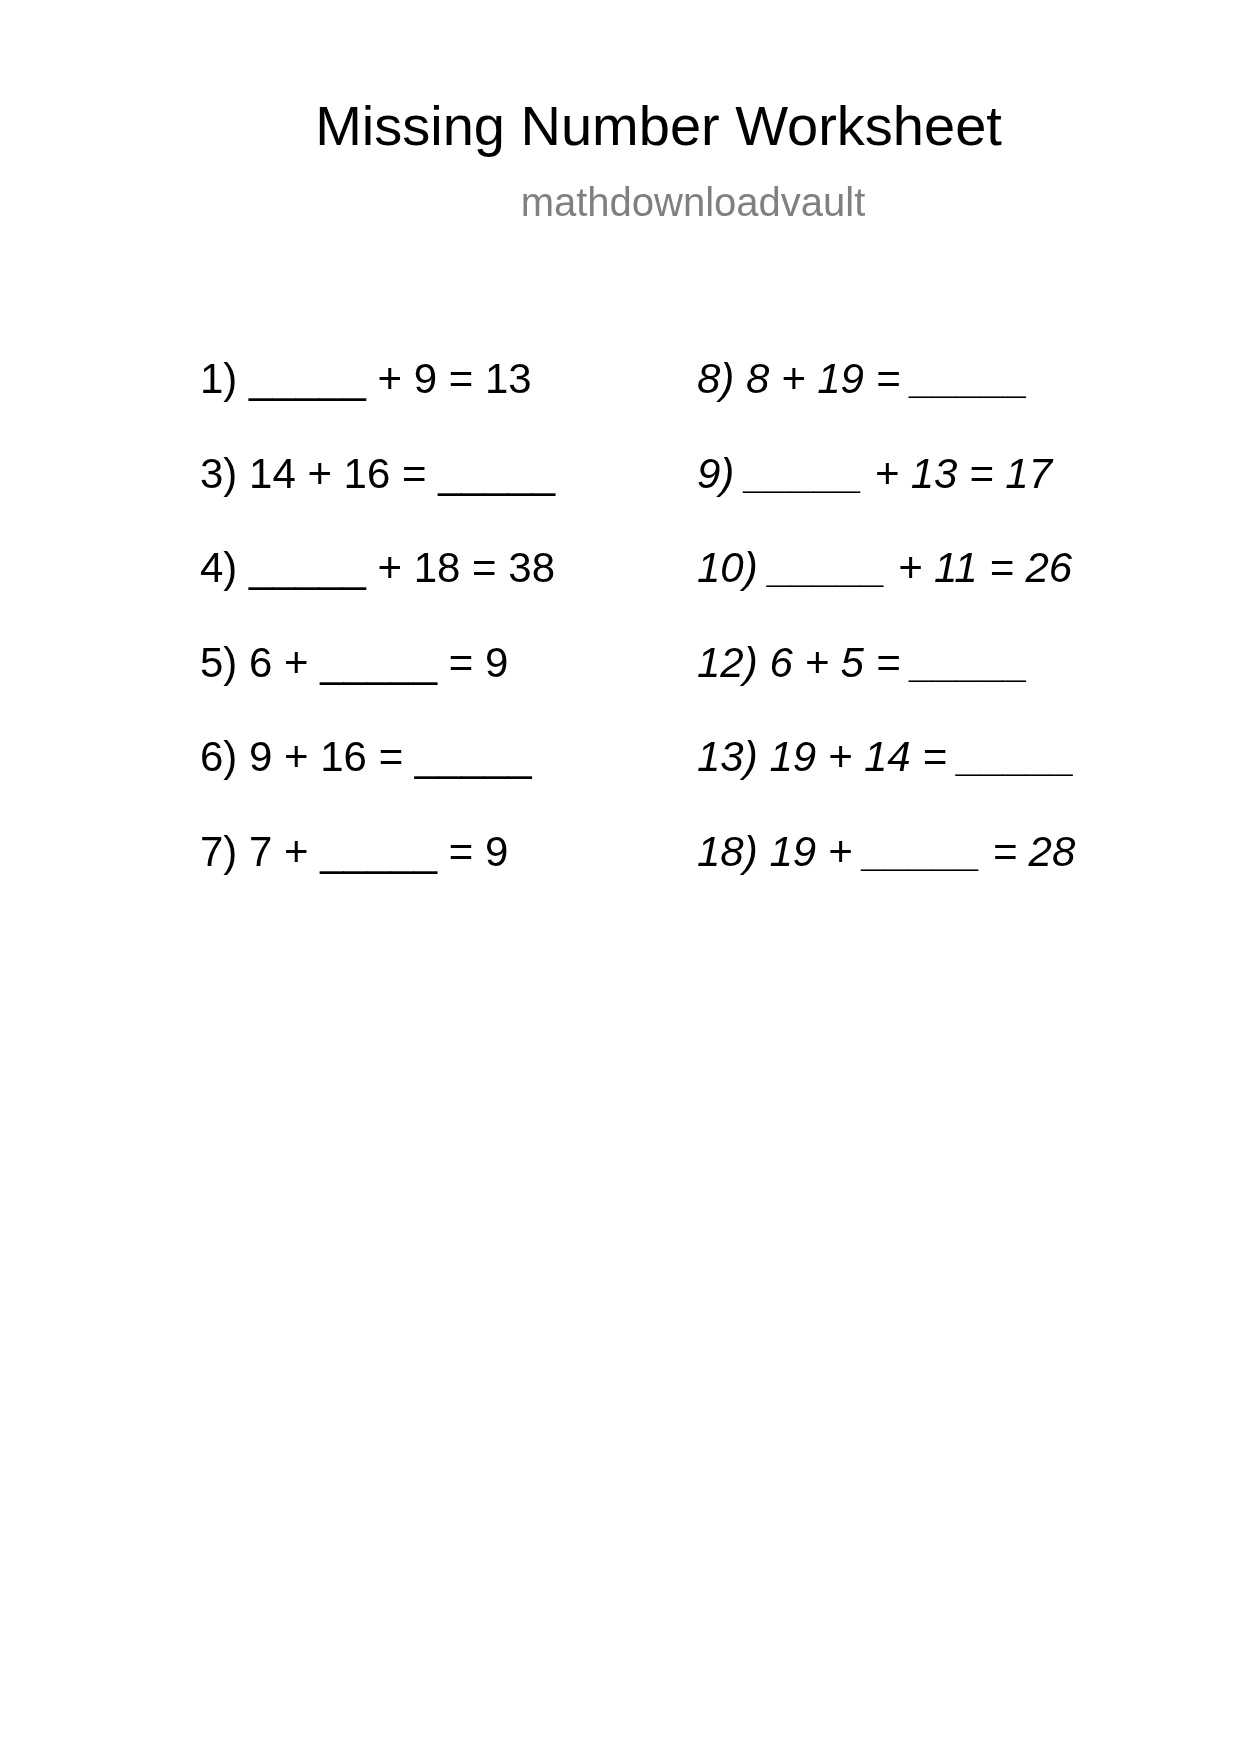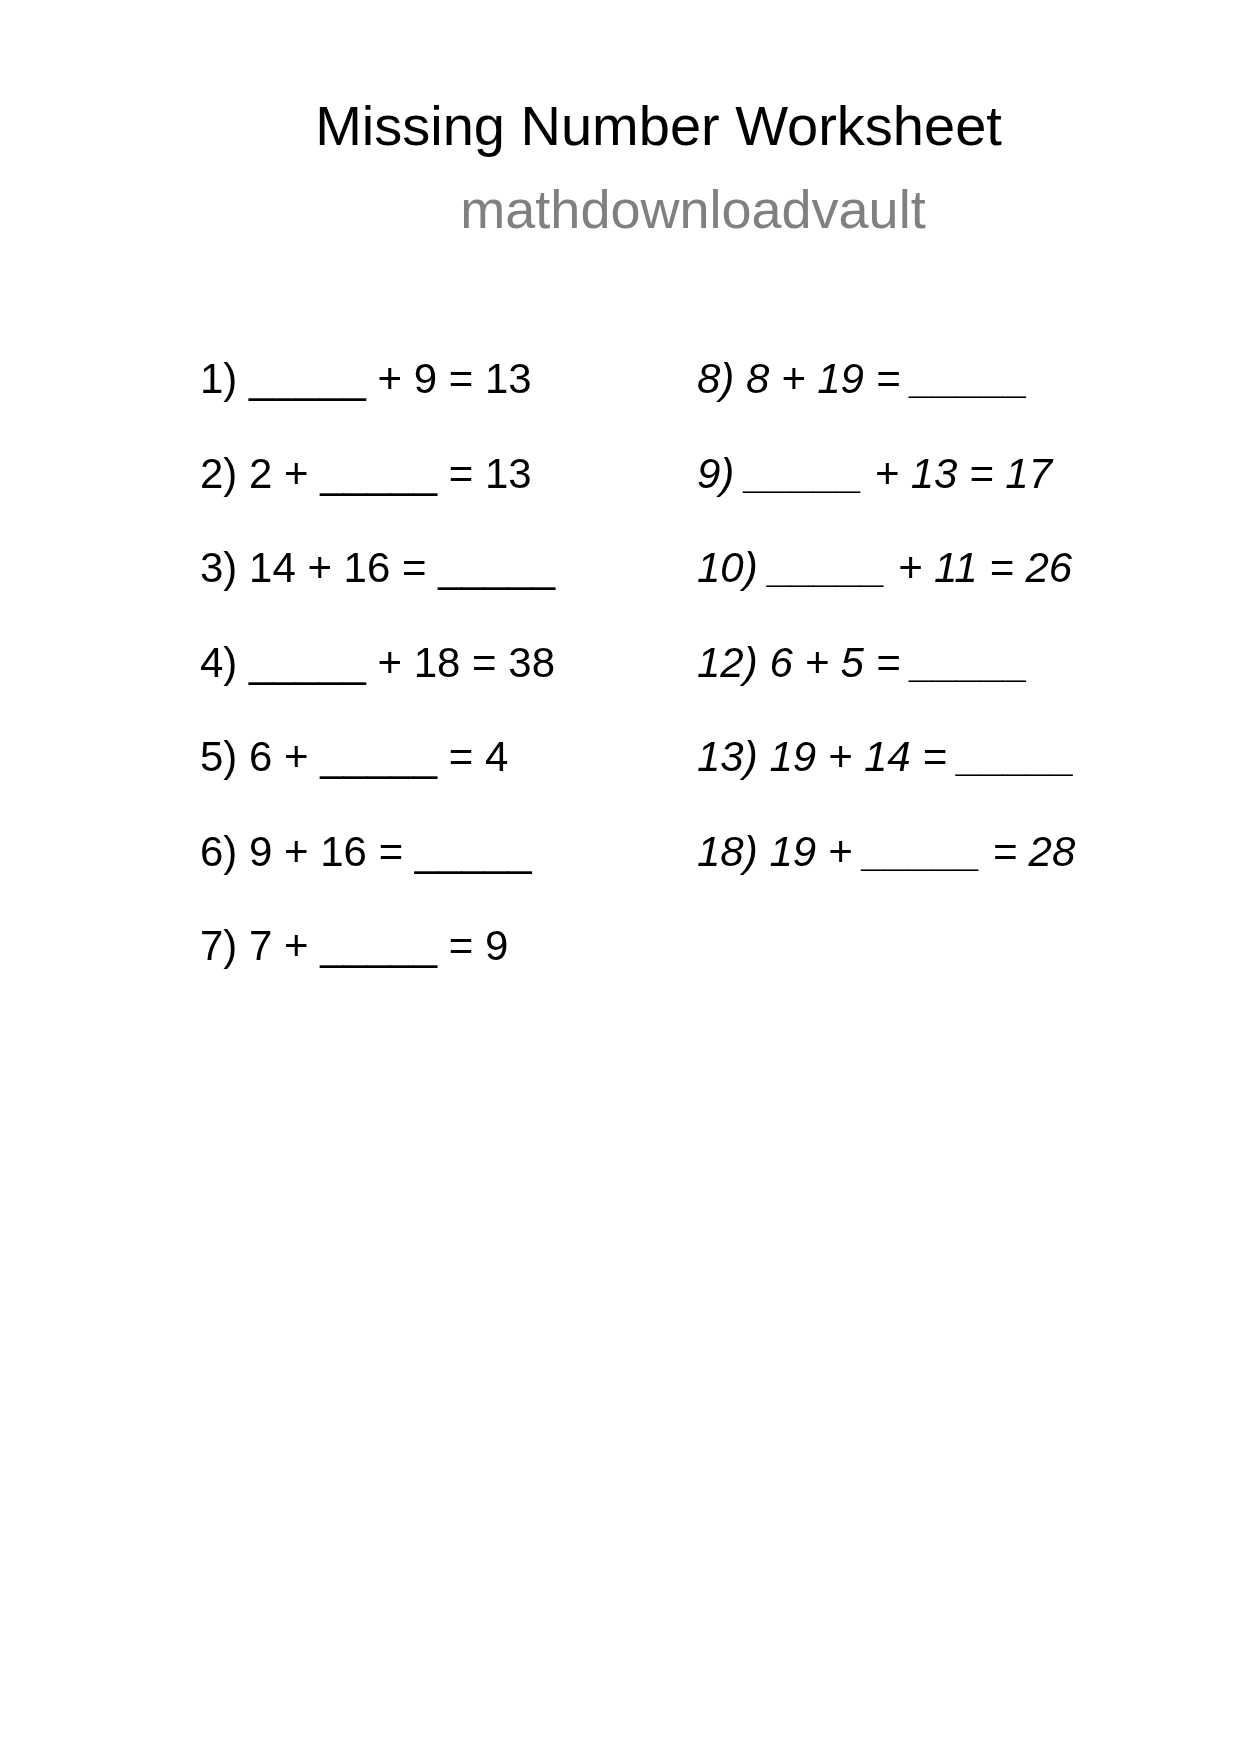--- a/index.html
+++ b/index.html
@@ -30,21 +30,21 @@
       letter-spacing: 0px;
     }
     .subtitle {
       position: absolute;
       top: 182px;
       left: 0;
       width: 1240px;
       padding-left: 146px;
       box-sizing: border-box;
       text-align: center;
-      font-size: 54px;
+      font-size: 40px;
       line-height: 1;
       color: #808080;
     }
     .column {
       position: absolute;
       top: 352px;
       margin-top: 6px;
     }
     .column.left { left: 200px; }
     .column.right { left: 697px; font-style: italic; }
@@ -57,24 +57,23 @@
     .num, .expr { display: inline; }
   </style>
 </head>
 <body>
 
 <h1 class="title">Missing Number Worksheet</h1>
 <div class="subtitle">mathdownloadvault</div>
 
 <div class="column left">
   <div class="problem"><span class="num">1)</span> <span class="expr">_____ + 9 = 13</span></div>
-  <div class="problem"><span class="num">2)</span> <span class="expr">2 + _____ = 13</span></div>
   <div class="problem"><span class="num">3)</span> <span class="expr">14 + 16 = _____</span></div>
   <div class="problem"><span class="num">4)</span> <span class="expr">_____ + 18 = 38</span></div>
-  <div class="problem"><span class="num">5)</span> <span class="expr">6 + _____ = 4</span></div>
+  <div class="problem"><span class="num">5)</span> <span class="expr">6 + _____ = 9</span></div>
   <div class="problem"><span class="num">6)</span> <span class="expr">9 + 16 = _____</span></div>
   <div class="problem"><span class="num">7)</span> <span class="expr">7 + _____ = 9</span></div>
 </div>
 
 <div class="column right">
   <div class="problem"><span class="num">8)</span> <span class="expr">8 + 19 = _____</span></div>
   <div class="problem"><span class="num">9)</span> <span class="expr">_____ + 13 = 17</span></div>
   <div class="problem"><span class="num">10)</span> <span class="expr">_____ + 11 = 26</span></div>
   <div class="problem"><span class="num">12)</span> <span class="expr">6 + 5 = _____</span></div>
   <div class="problem"><span class="num">13)</span> <span class="expr">19 + 14 = _____</span></div>

